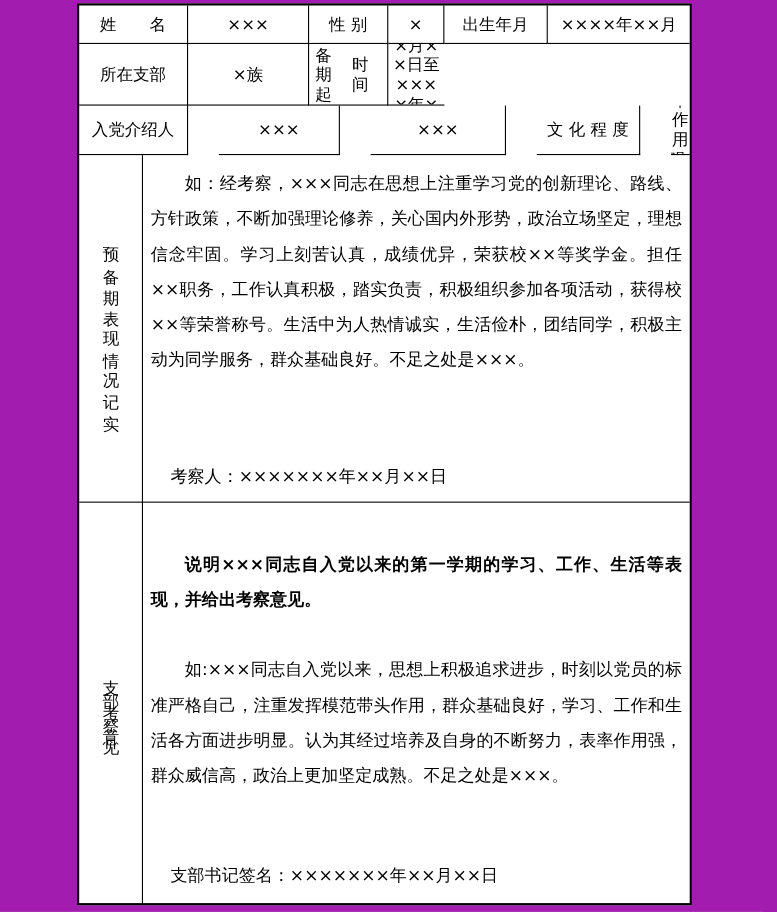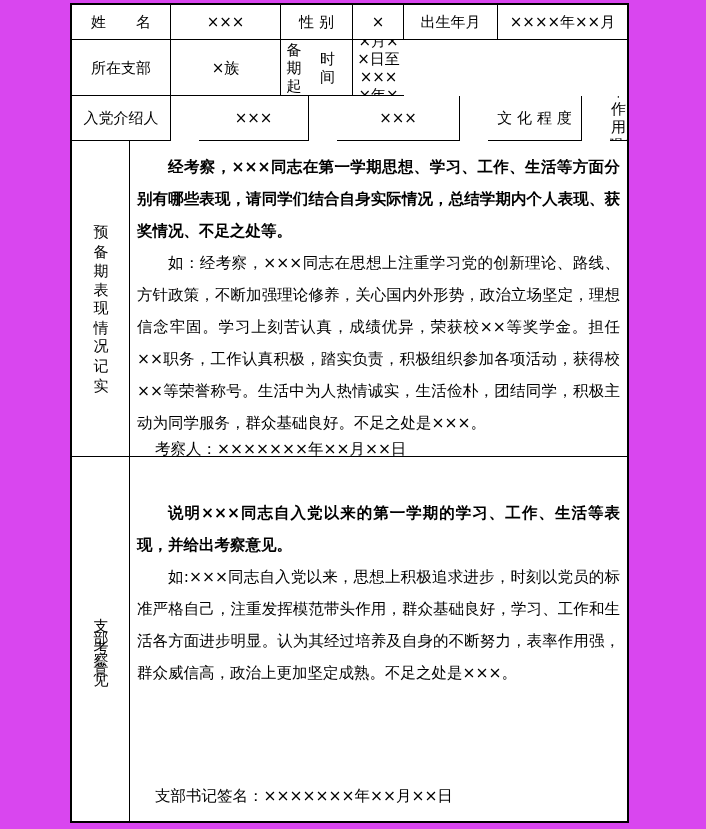--- a/index.html
+++ b/index.html
@@ -3,21 +3,21 @@
 <meta charset="utf-8">
 <style>
   * { box-sizing: border-box; }
   html, body {
     margin: 0; padding: 0;
     width: 706px; height: 829px;
     background: #ffffff;
     color: #000000;
     font-family: "DejaVu Sans", sans-serif;
   }
-  .page { position: relative; width: 706px; height: 829px; background:#d946ef; }
+  .page { position: relative; width: 706px; height: 829px; background:#a21caf; }
   .form {
     position: absolute; left: 70px; top: 3px;
     width: 559px; height: 820px;
     border: 2px solid #000;
     background: #fff;
     display: flex; flex-direction: column;
   }
   
   .hrow { display: grid; width: 100%; }
   .hrow1 { grid-template-columns: 99px 110px 72px 51px 94px 1fr; height: 35px; }
@@ -51,21 +51,21 @@
     white-space: nowrap;
   }
   .side-text.s1 { letter-spacing: 19px; }
   .side-text.s2 { letter-spacing: 11px; }
   .content {
     border-bottom: 1px solid #000;
     display: flex; flex-direction: column;
     padding: 10px 7px 6px 7px;
     overflow: hidden;
   }
-  .sec2 .content { border-bottom: none; padding-top: 40px; }
+  .sec2 .content { border-bottom: none; padding-top: 40px; gap: 32px; }
   .content p {
     margin: 0;
     font-size: 15.5px;
     line-height: 32px;
     text-indent: 2em;
     text-align: justify;
   }
   .bold { font-weight: bold; }
   .sig-row {
     margin-top: auto;
@@ -106,21 +106,20 @@
       <div class="cell">×××</div>
       <div class="cell">文 化 程 度</div>
       <div class="cell last wrapcell">高中/表率作用强/研究生</div>
     </div>
 
     <div class="section sec1">
       <div class="side">
         <span class="side-text s1">预备期表现情况记实</span>
       </div>
       <div class="content">
-        <p class="bold">经考察，×××同志在第一学期思想、学习、工作、生活等方面分别有哪些表现，请同学们结合自身实际情况，总结学期内个人表现、获奖情况、不足之处等。</p>
         <p>如：经考察，×××同志在思想上注重学习党的创新理论、路线、方针政策，不断加强理论修养，关心国内外形势，政治立场坚定，理想信念牢固。学习上刻苦认真，成绩优异，荣获校××等奖学金。担任××职务，工作认真积极，踏实负责，积极组织参加各项活动，获得校××等荣誉称号。生活中为人热情诚实，生活俭朴，团结同学，积极主动为同学服务，群众基础良好。不足之处是×××。</p>
         <div class="sig-row">
           <span>考察人：×××</span>
           <span>××××年××月××日</span>
         </div>
       </div>
     </div>
 
     <div class="section sec2">
       <div class="side">

